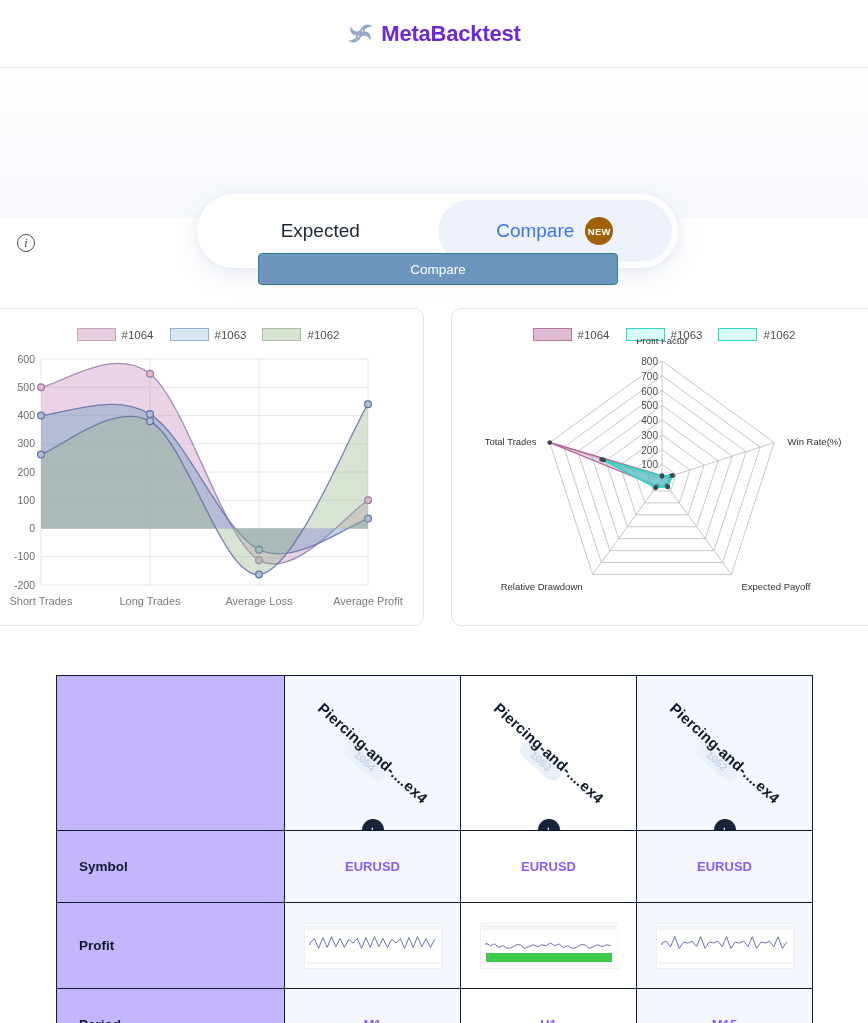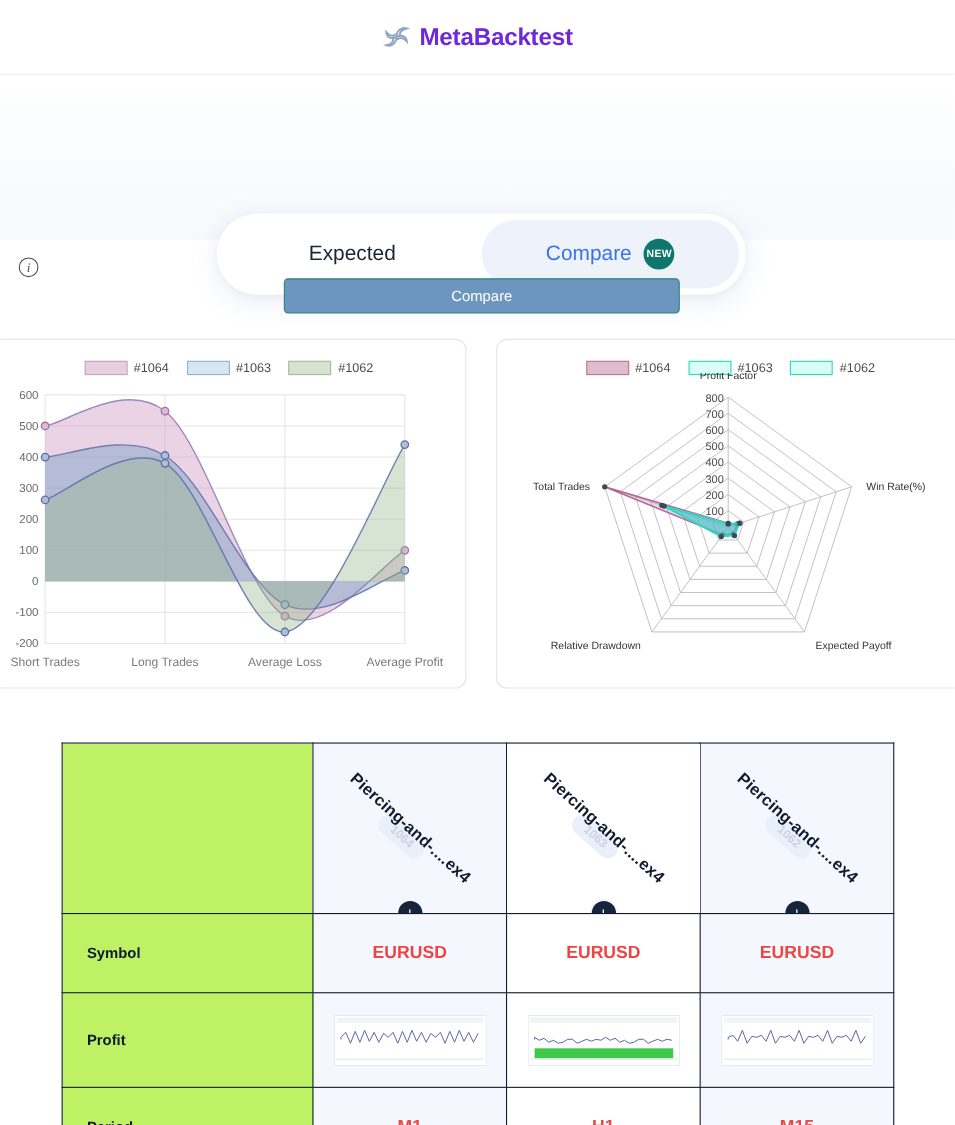--- a/index.html
+++ b/index.html
@@ -39,21 +39,21 @@
   }
   .tab {
     flex: 1; height: 100%;
     display: flex; align-items: center; justify-content: center; gap: 11px;
     border-radius: 32px; cursor: pointer;
     font-size: 19px;
   }
   .tab-history { color: #1b2533; font-weight: 500; }
   .tab-compare { background: #eef2fb; color: #3b74e8; font-weight: 500; }
   .badge-new {
-    background: #0f766e; color: #fff; font-size: 9.5px; font-weight: 700;
+    background: #a16207; color: #fff; font-size: 9.5px; font-weight: 700;
     border-radius: 50%; width: 28px; height: 28px;
     display: flex; align-items: center; justify-content: center; letter-spacing: .3px;
   }
 
   
   .info-icon {
     position: absolute; left: 17px; top: 234px;
     width: 18px; height: 18px; border: 1.4px solid #4a4a4a; border-radius: 50%;
     color: #4a4a4a; font-size: 12px; font-style: italic;
     font-family: "Liberation Serif", serif;
@@ -89,33 +89,33 @@
   .radar-num  { font-size: 10px;  fill: #4a4a4a; }
   .radar-cat  { font-size: 9.5px; fill: #333; }
 
   
   .table-wrap { position: absolute; top: 675px; left: 56px; width: 757px; }
   table.cmp { border-collapse: collapse; width: 757px; table-layout: fixed; }
   table.cmp td {
     border: 1px solid #0f1b2d;
     vertical-align: middle;
   }
-  .col-label { width: 228px; background: #bef264; }
+  .col-label { width: 228px; background: #c4b5fd; }
   .col-data  { width: 176px; }
   .col-alt   { background: #f4f7fd; }
   .col-white { background: #ffffff; }
 
   .row-head td { height: 155px; position: relative; padding: 0; }
   .row-body td { height: 72px; }
 
   .rowname {
     font-size: 13.5px; font-weight: 700; color: #0f1b2d; padding-left: 22px;
   }
   .cell-center {
-    text-align: center; font-size: 16px; font-weight: 700; color: #ef4444;
+    text-align: center; font-size: 13px; font-weight: 700; color: #8b5cf6;
   }
   .row-graph td { height: 86px; }
 
   .file-head { position: relative; width: 100%; height: 100%; overflow: hidden; }
   .file-rot {
     position: absolute; left: 50%; top: 50%;
     transform: translate(-50%,-50%) rotate(42deg);
     white-space: nowrap;
     font-size: 15px; font-weight: 700; color: #0f1b2d; letter-spacing: .2px;
   }

